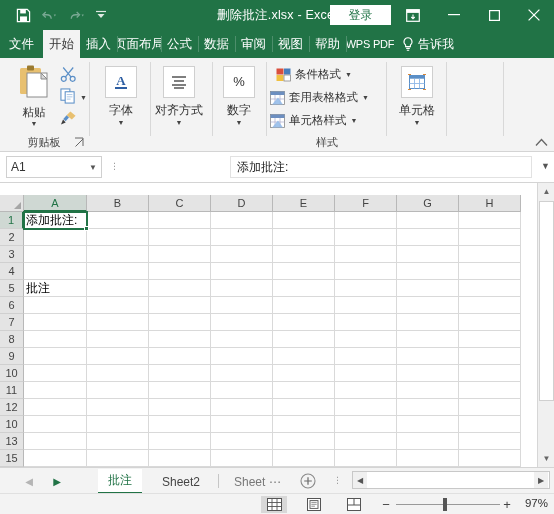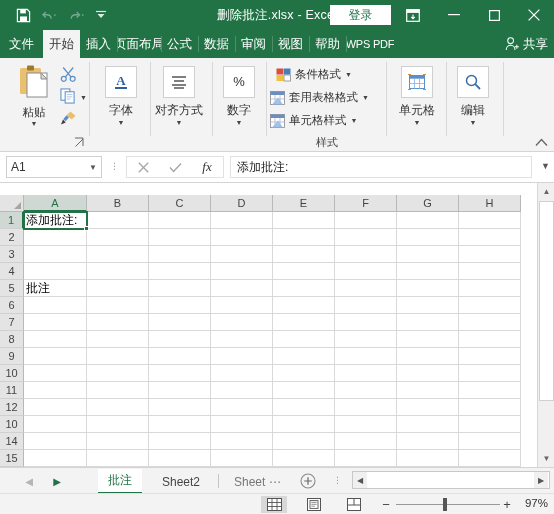--- a/index.html
+++ b/index.html
@@ -339,31 +339,30 @@
     <div class="rtab active">开始</div>
     <div class="rtab">插入</div>
     <div class="rtab" style="max-width:44px;overflow:hidden;font-family:Liberation Serif, serif;">页面布局</div>
     <div class="rtab">公式</div>
     <div class="rtab">数据</div>
     <div class="rtab">审阅</div>
     <div class="rtab">视图</div>
     <div class="rtab">帮助</div>
     <div class="rtab wps">WPS PDF</div>
 
-
-    <div class="share">
+    <div class="tellme">
       <span>
-        <svg width="15" height="14" viewBox="0 0 16 15" style="display:block">
-          <circle cx="6" cy="4" r="3.1" fill="none" stroke="#fff" stroke-width="1.1"></circle>
-          <path d="M1.3 14c0-3 2.1-5.2 4.7-5.2S10.7 11 10.7 14" fill="none" stroke="#fff" stroke-width="1.1"></path>
-          <path d="M12.6 8.3v4.4M10.4 10.5h4.4" stroke="#fff" stroke-width="1.1"></path>
+        <svg width="12" height="15" viewBox="0 0 12 15" style="display:block">
+          <path d="M6 0.8a4 4 0 0 0-2.4 7.2v1.6h4.8V8A4 4 0 0 0 6 .8z" fill="none" stroke="#fff" stroke-width="1.1"></path>
+          <path d="M4.2 11.4h3.6M4.8 13.2h2.4" stroke="#fff" stroke-width="1.1"></path>
         </svg>
       </span>
-      <span>共享</span>
-    </div>
+      <span>告诉我</span>
+    </div>
+
   </div>
 
   <div class="ribbon">
 
     <div class="rgroup clip">
       <div class="paste">
         <span>
           <svg width="36" height="36" viewBox="0 0 36 36">
             <rect x="4" y="4" width="21" height="26" rx="1.5" fill="#e8c070"></rect>
             <rect x="11" y="1.5" width="7" height="5" rx="1" fill="#9a7a30"></rect>
@@ -395,20 +394,21 @@
       </div>
       <div class="mini-btn" style="left:60px; top:52px;">
         <span>
           <svg width="17" height="16" viewBox="0 0 18 17">
             <path d="M11 1.5 16.5 6l-4 4-5.5-4.5z" fill="#e8c070"></path>
             <path d="M7 5.5 3.5 9.5l2.5 2.5 3.5-4z" fill="#5b8fc7"></path>
             <path d="M3.2 10.2 1 15.5l5-2.2z" fill="#3c3c3c"></path>
           </svg>
         </span>
       </div>
+      <div class="rgroup-label">剪贴板</div>
       <div class="dialog-launcher">
         <svg width="11" height="11" viewBox="0 0 11 11">
           <path d="M1 1h8v8" fill="none" stroke="#666" stroke-width="1"></path>
           <path d="M1.5 9.5 9 2" stroke="#666" stroke-width="1"></path>
         </svg>
       </div>
     </div>
     <div class="rgroup-sep" style="left:89px;"></div>
 
     <div class="rgroup" style="left:92px; width:58px;">
@@ -501,60 +501,35 @@
             <path d="M7.5 5.7v9.8M12.5 5.7v9.8M2.5 10.5h15" stroke="#8fb8e8" stroke-width="0.9"></path>
             <path d="M1 1.5h3M16 1.5h3M1 16.5h3M16 16.5h3" stroke="#d8893a" stroke-width="1.2"></path>
           </svg>
         </span>
         <span class="lbl">单元格</span>
         <span class="car">▼</span>
       </div>
     </div>
     <div class="rgroup-sep" style="left:446px;"></div>
 
-    <div class="rgroup" style="left:444px; width:58px;">
-      <div class="bigbtn" style="left:2px;">
-        <span class="icobox">
-          <svg width="20" height="20" viewBox="0 0 20 20">
-            <circle cx="8.5" cy="8.5" r="5" fill="none" stroke="#3a6ea5" stroke-width="1.5"></circle>
-            <path d="M12.2 12.2 17 17" stroke="#3a6ea5" stroke-width="1.8"></path>
-          </svg>
-        </span>
-        <span class="lbl">编辑</span>
-        <span class="car">▼</span>
-      </div>
-    </div>
     <div class="rgroup-sep" style="left:503px;"></div>
 
     <div class="collapse">
       <svg width="13" height="9" viewBox="0 0 13 9">
           <path d="M1 7.5 6.5 1.5 12 7.5" fill="none" stroke="#666" stroke-width="1.3"></path>
         </svg>
     </div>
   </div>
 
   <div class="fbar">
     <div class="namebox">
       <span>A1</span>
       <span class="nb-caret">▼</span>
     </div>
     <div class="grip">⋮</div>
-    <div class="fb-icons">
-      <div class="fb-ico">
-        <svg width="11" height="11" viewBox="0 0 11 11">
-            <path d="M0.8 0.8 10.2 10.2M10.2 0.8 0.8 10.2" stroke="#a6a6a6" stroke-width="1.3"></path>
-          </svg>
-      </div>
-      <div class="fb-ico">
-        <svg width="13" height="11" viewBox="0 0 13 11">
-            <path d="M1 5.6 4.6 9.4 12 1.4" fill="none" stroke="#a6a6a6" stroke-width="1.4"></path>
-          </svg>
-      </div>
-      <div class="fb-ico fx">fx</div>
-    </div>
     <div class="fb-input">添加批注:</div>
     <div class="fb-expand">▼</div>
   </div>
 
   <div class="gridwrap">
     <div class="corner"></div>
 
     <div class="colhead">
       <div class="ch sel" style="left:0px;   width:63px;">A</div>
       <div class="ch" style="left:63px;  width:62px;">B</div>
@@ -573,21 +548,21 @@
       <div class="rh" style="top:51px;">4</div>
       <div class="rh" style="top:68px;">5</div>
       <div class="rh" style="top:85px;">6</div>
       <div class="rh" style="top:102px;">7</div>
       <div class="rh" style="top:119px;">8</div>
       <div class="rh" style="top:136px;">9</div>
       <div class="rh" style="top:153px;">10</div>
       <div class="rh" style="top:170px;">11</div>
       <div class="rh" style="top:187px;">12</div>
       <div class="rh" style="top:204px;">10</div>
-      <div class="rh" style="top:221px;">14</div>
+      <div class="rh" style="top:221px;">13</div>
       <div class="rh" style="top:238px;">15</div>
     </div>
 
     <div class="cells">
 
       <div id="gridcells">
           <div class="cell" style="left: 0px; top: 0px; width: 63px;"></div>
           <div class="cell" style="left: 0px; top: 17px; width: 63px;"></div>
           <div class="cell" style="left: 0px; top: 34px; width: 63px;"></div>
           <div class="cell" style="left: 0px; top: 51px; width: 63px;"></div>

